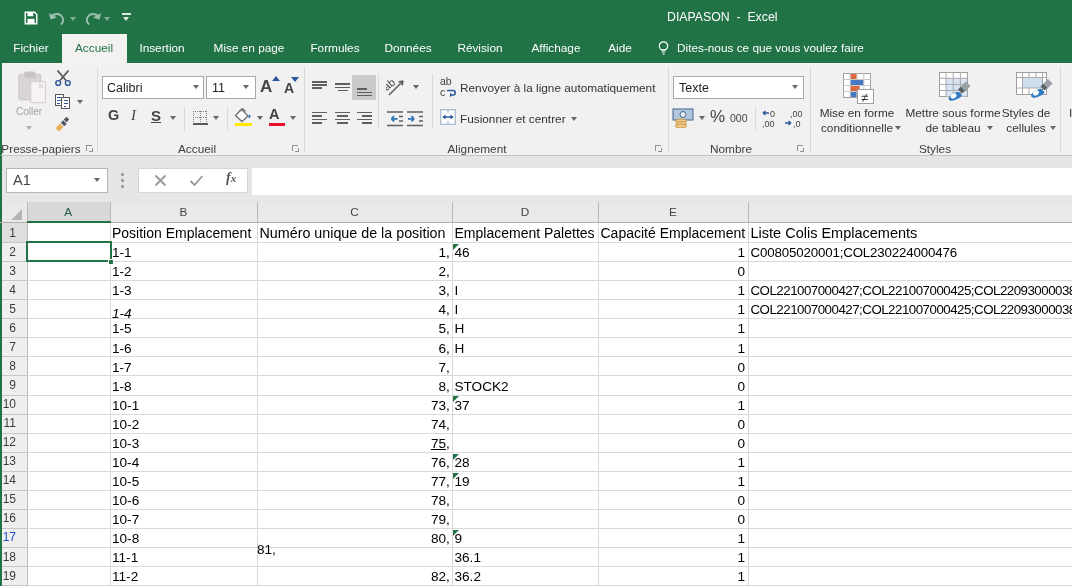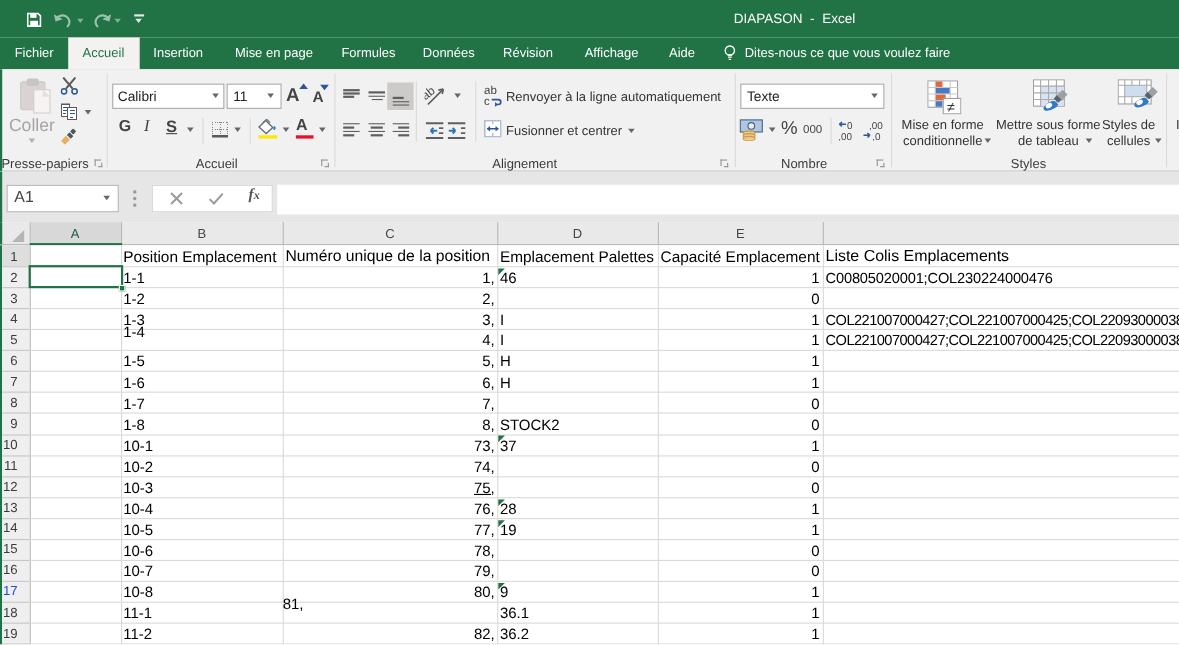--- a/index.html
+++ b/index.html
@@ -64,21 +64,21 @@
 <div class="launch" style="left:86px;top:145px;"></div>
 <div class="launch" style="left:292px;top:145px;"></div>
 <div class="launch" style="left:655px;top:145px;"></div>
 <div class="launch" style="left:797px;top:145px;"></div>
 <svg class="abs" style="left:17px;top:70px;" width="33" height="35" viewBox="0 0 36 37">
 <rect x="2" y="4" width="24" height="28" rx="2" fill="#d9d3d3" stroke="#ccc5c5"></rect>
 <rect x="8" y="1" width="12" height="7" rx="2" fill="#cbc4c4"></rect>
 <path d="M15 12 H31 V35 H15 Z" fill="#f7f3f3" stroke="#d2cbcb"></path>
 <path d="M24 12 L31 19 L24 19 Z" fill="#e4dede"></path>
 </svg>
-<div class="abs" style="left:0px;top:106px;width:58px;text-align:center;font-size:16px;color:#aaa2a2;">Coller</div>
+<div class="abs" style="left:0px;top:106px;width:58px;text-align:center;font-size:10px;color:#aaa2a2;">Coller</div>
 <div class="caret abs" style="left:26px;top:126px;border-top-color:#b5aeae;"></div>
 <svg class="abs" style="left:55px;top:70px;" width="16" height="17" viewBox="0 0 16 17">
 <path d="M2.5 0.5 L11 10.5" stroke="#595959" stroke-width="1.8" fill="none"></path>
 <path d="M13.5 0.5 L5 10.5" stroke="#595959" stroke-width="1.8" fill="none"></path>
 <circle cx="3.2" cy="13" r="2.4" fill="none" stroke="#2b579a" stroke-width="1.4"></circle>
 <circle cx="12.8" cy="13" r="2.4" fill="none" stroke="#2b579a" stroke-width="1.4"></circle>
 </svg>
 <svg class="abs" style="left:55px;top:94px;" width="16" height="15" viewBox="0 0 16 15" shape-rendering="crispEdges">
 <rect x="0.5" y="0.5" width="8" height="11" fill="#fff" stroke="#595959"></rect>
 <path d="M2 3.5 H7 M2 6.5 H7 M2 9.5 H5" stroke="#2b579a" stroke-width="1"></path>
@@ -348,21 +348,21 @@
 <div class="cell" style="left:598px;top:243.2px;width:147px;text-align:right;">1</div>
 <div class="cell" style="left:750.5px;top:243.2px;font-size:13.3px;letter-spacing:-0.15px;">C00805020001;COL230224000476</div>
 <div class="cell" style="left:112px;top:262.3px;">1-2</div>
 <div class="cell" style="left:257px;top:262.3px;width:192.8px;text-align:right;">2,</div>
 <div class="cell" style="left:598px;top:262.3px;width:147px;text-align:right;">0</div>
 <div class="cell" style="left:112px;top:281.3px;">1-3</div>
 <div class="cell" style="left:257px;top:281.3px;width:192.8px;text-align:right;">3,</div>
 <div class="cell" style="left:454.5px;top:281.3px;">I</div>
 <div class="cell" style="left:598px;top:281.3px;width:147px;text-align:right;">1</div>
 <div class="cell" style="left:750.5px;top:281.3px;font-size:13.3px;letter-spacing:-0.5px;">COL221007000427;COL221007000425;COL220930000388</div>
-<div class="cell" style="left:112px;top:292px;">1-4</div>
+<div class="cell" style="left:112px;top:304px;font-style:italic;">1-4</div>
 <div class="cell" style="left:257px;top:300.4px;width:192.8px;text-align:right;">4,</div>
 <div class="cell" style="left:454.5px;top:300.4px;">I</div>
 <div class="cell" style="left:598px;top:300.4px;width:147px;text-align:right;">1</div>
 <div class="cell" style="left:750.5px;top:300.4px;font-size:13.3px;letter-spacing:-0.5px;">COL221007000427;COL221007000425;COL220930000388</div>
 <div class="cell" style="left:112px;top:319.4px;">1-5</div>
 <div class="cell" style="left:257px;top:319.4px;width:192.8px;text-align:right;">5,</div>
 <div class="cell" style="left:454.5px;top:319.4px;">H</div>
 <div class="cell" style="left:598px;top:319.4px;width:147px;text-align:right;">1</div>
 <div class="cell" style="left:112px;top:338.5px;">1-6</div>
 <div class="cell" style="left:257px;top:338.5px;width:192.8px;text-align:right;">6,</div>

